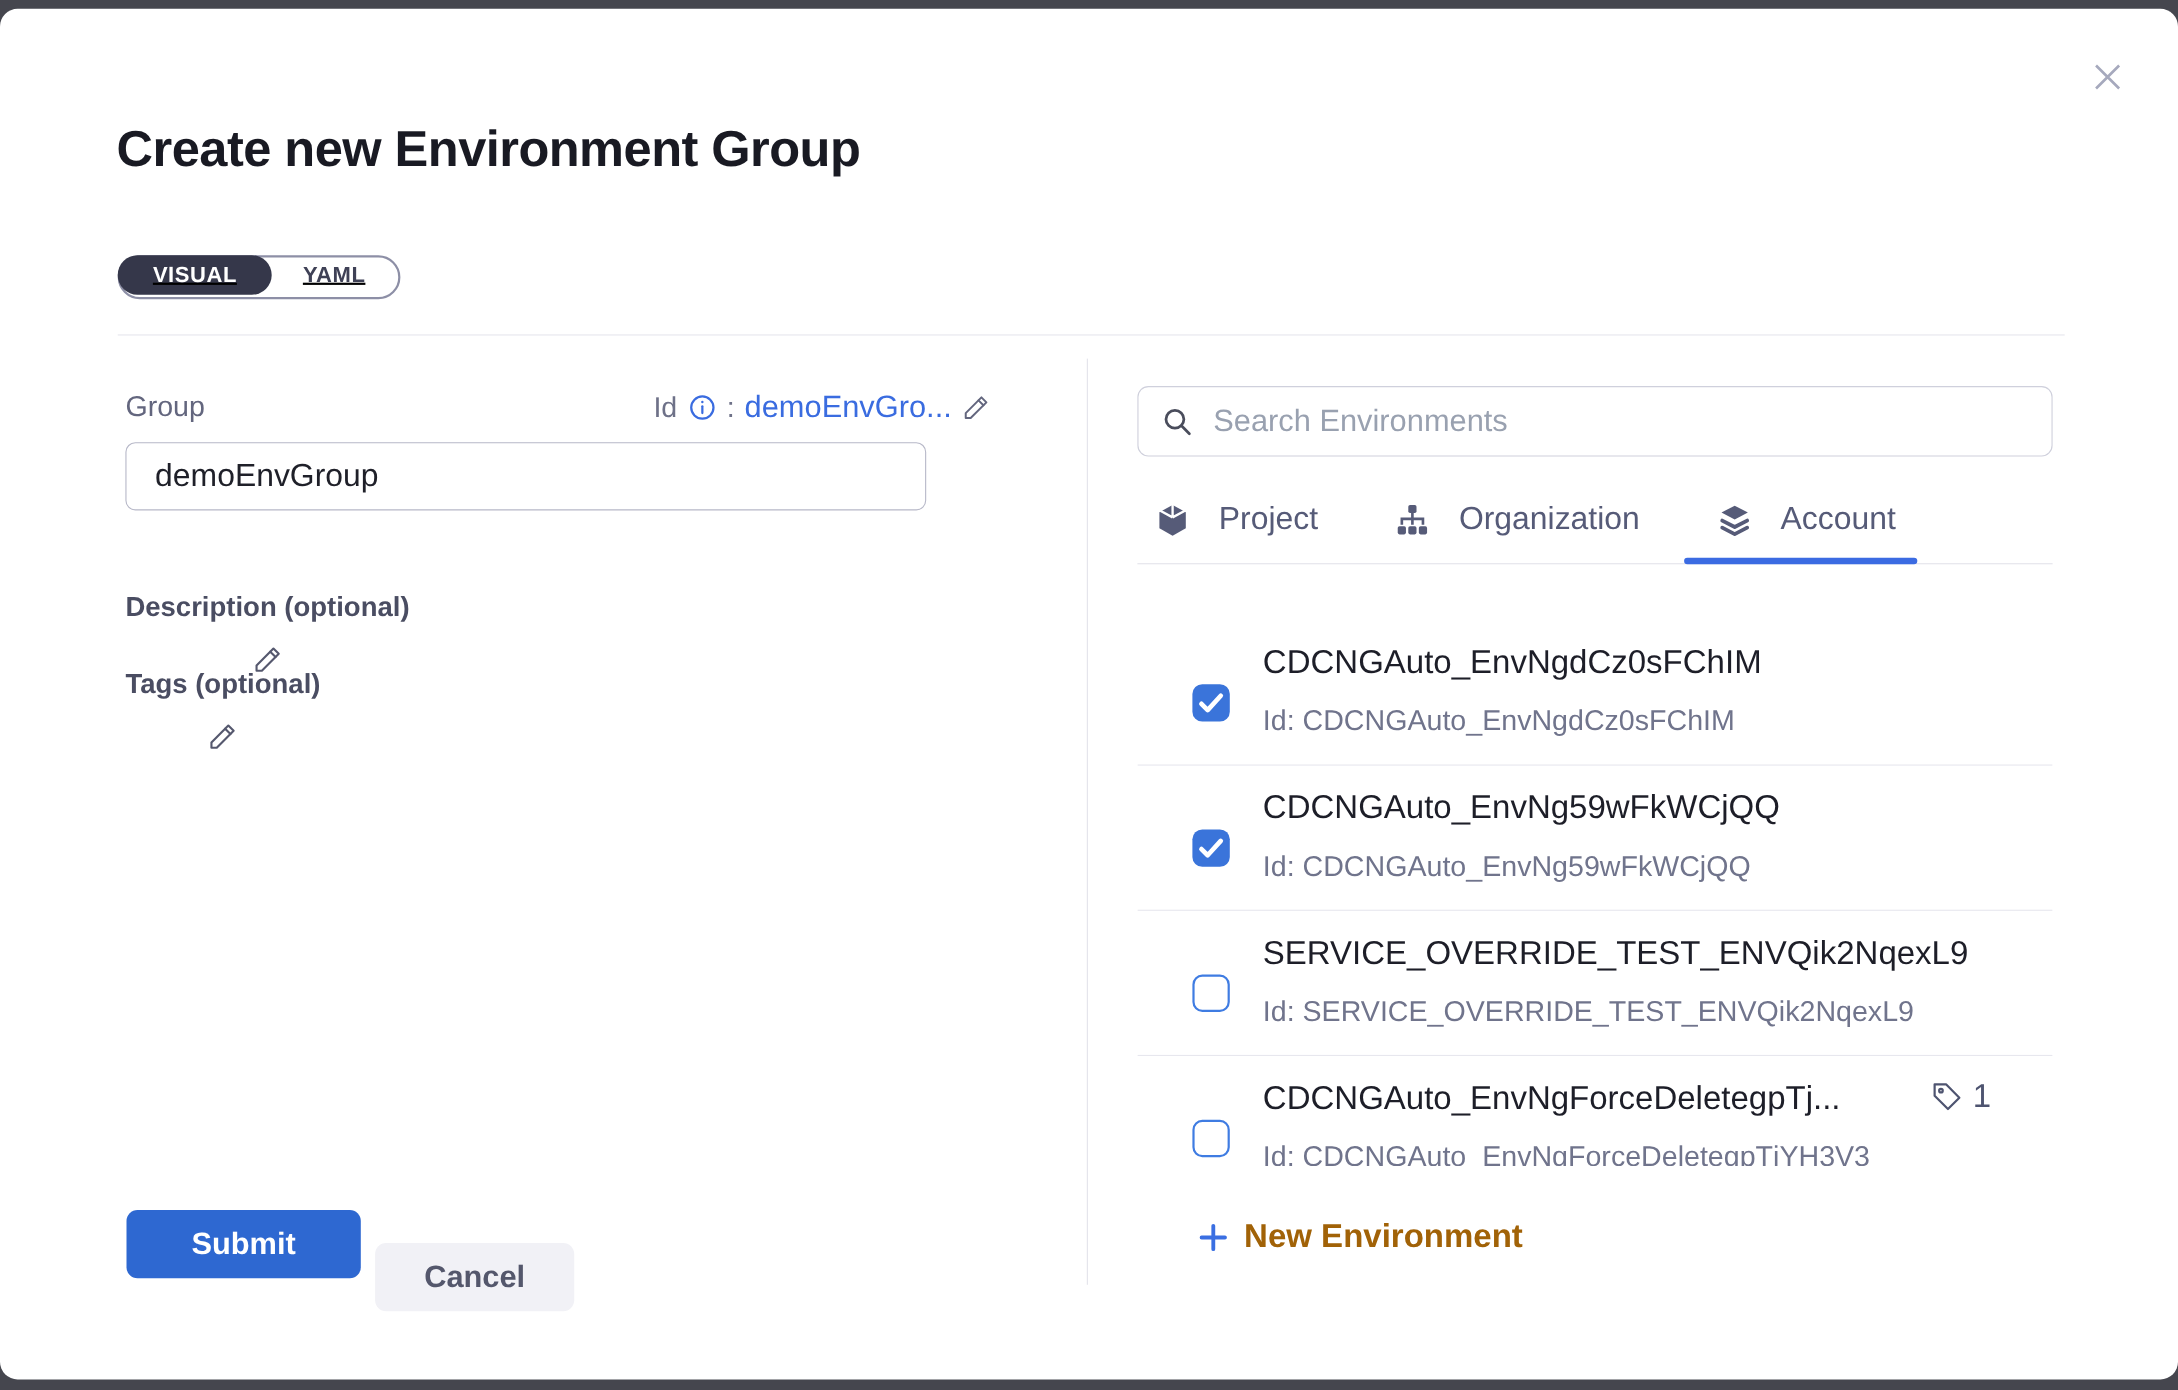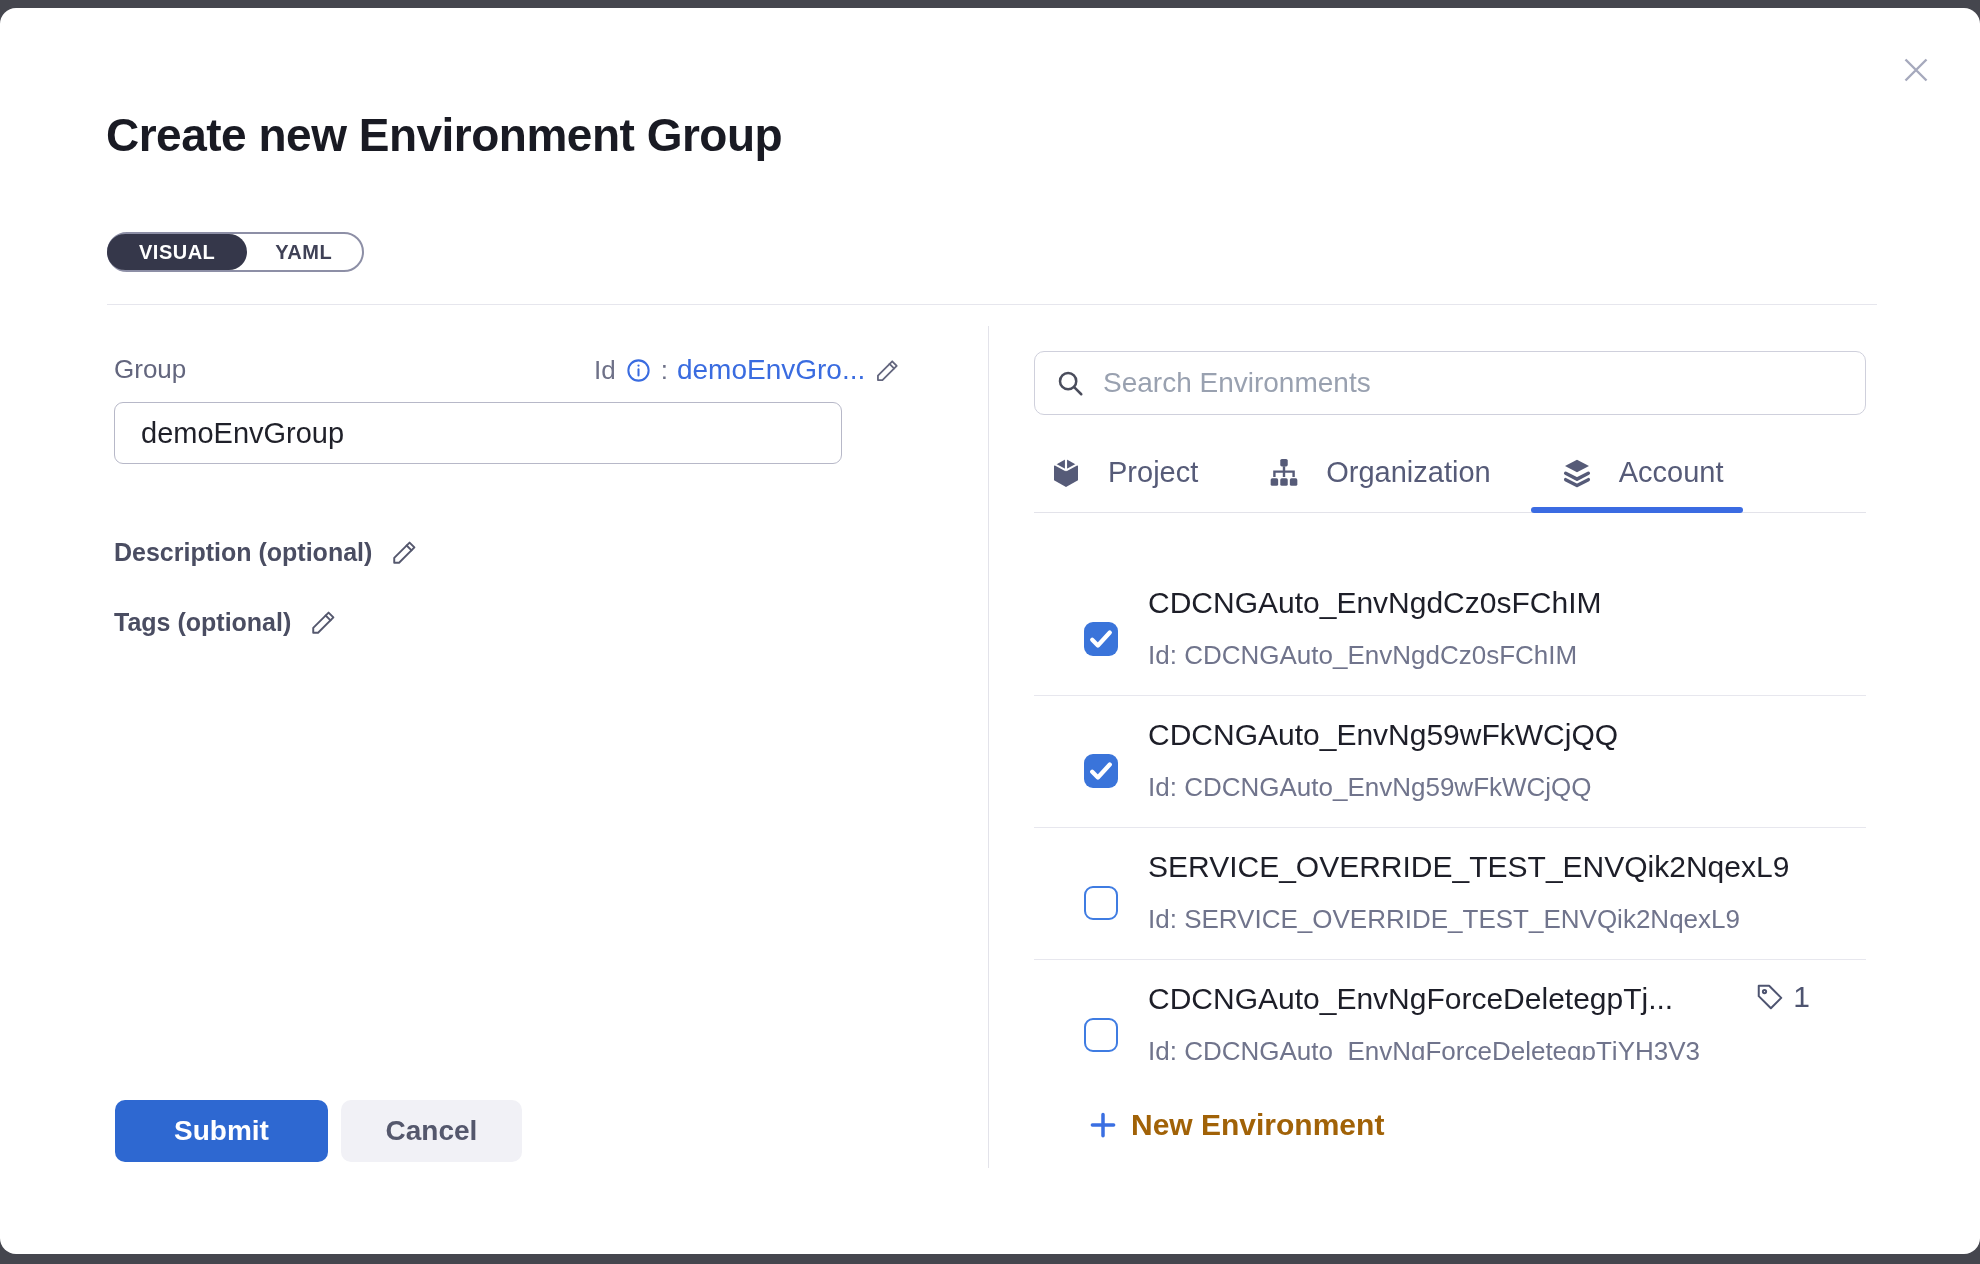--- a/index.html
+++ b/index.html
@@ -12,47 +12,47 @@
     position:absolute;left:0;right:0;top:8px;bottom:10px;
     background:#ffffff;border-radius:16px;padding-left:34px;
   }
   
   .close-btn{position:absolute;left:1894px;top:40px;width:44px;height:44px;cursor:pointer;
     display:flex;align-items:center;justify-content:center;}
   .close-btn svg{width:36px;height:36px;stroke:#a6a9bd;stroke-width:1.6;fill:none;}
   .page-title{position:absolute;left:106px;top:100px;font-size:46px;font-weight:700;
     color:#191a23;letter-spacing:-0.5px;}
   .toggle{position:absolute;left:107px;top:224px;height:36px;display:inline-flex;
-    align-items:center;border:2px solid #8d8fa6;border-radius:20px;background:#fff;}
+    border:2px solid #8d8fa6;border-radius:20px;background:#fff;text-decoration:underline;}
   .toggle .seg{height:36px;display:flex;align-items:center;padding:0 32px;
     font-size:20px;font-weight:700;letter-spacing:0.5px;color:#3f4156;cursor:pointer;margin:-2px;}
   .toggle .seg.active{background:#35374a;color:#fff;border-radius:20px;}
   .hr-header{position:absolute;left:107px;top:296px;width:1770px;border-top:1.5px solid #e6e6ed;}
 
   
   .name-label{position:absolute;left:114px;top:346px;font-size:26px;color:#63667e;}
   .id-row{position:absolute;left:594px;top:344px;height:36px;display:flex;align-items:center;
     gap:9px;font-size:26px;color:#6e7188;}
   .id-row .info-ic{width:27px;height:27px;color:#3a6ce0;display:flex;}
   .id-row .id-val{color:#3a6ce0;font-size:28px;cursor:pointer;}
   .pencil{width:27px;height:27px;color:#63667e;display:inline-flex;cursor:pointer;}
   .pencil svg{width:100%;height:100%;stroke:currentColor;fill:none;stroke-width:1.6;
     stroke-linejoin:round;stroke-linecap:round;}
   .name-input{position:absolute;left:114px;top:394px;width:728px;height:62px;
     border:1.5px solid #b7b8c8;border-radius:9px;box-sizing:border-box;
     font-family:"Liberation Sans",sans-serif;font-size:29px;color:#1f2029;padding:0 26px;outline:none;}
   .opt-row{position:absolute;display:flex;align-items:center;gap:18px;
-    font-size:25px;font-weight:700;color:#4a4d62;}
+    font-size:25px;font-weight:700;color:#4a4d62;flex-direction:column;}
   .opt-row.desc{left:114px;top:530px;}
   .opt-row.tags{left:114px;top:600px;}
   .opt-row .pencil{width:29px;height:29px;color:#55586e;}
   .btn{position:absolute;top:1092px;height:62px;border:none;border-radius:10px;
     font-family:"Liberation Sans",sans-serif;font-size:28px;font-weight:700;cursor:pointer;}
   .btn.submit{left:115px;width:213px;background:#2e68d1;color:#ffffff;}
-  .btn.cancel{left:341px;width:181px;background:#f1f1f6;color:#54576c;}
+  .btn.cancel{left:341px;width:181px;background:#f1f1f6;color:#54576c;margin-top:30px;}
 
   .v-divider{position:absolute;left:988px;top:318px;height:842px;border-left:1.5px solid #e3e3ea;}
 
   
   .search-box{position:absolute;left:1034px;top:343px;width:832px;height:64px;
     box-sizing:border-box;border:1.5px solid #cfd0dc;border-radius:10px;
     display:flex;align-items:center;padding-left:20px;gap:16px;background:#fff;}
   .search-box svg{width:30px;height:30px;stroke:#4a4d5c;stroke-width:2;fill:none;flex:none;}
   .search-box input{border:none;outline:none;flex:1;font-family:"Liberation Sans",sans-serif;
     font-size:28px;color:#1f2029;background:transparent;height:56px;}

